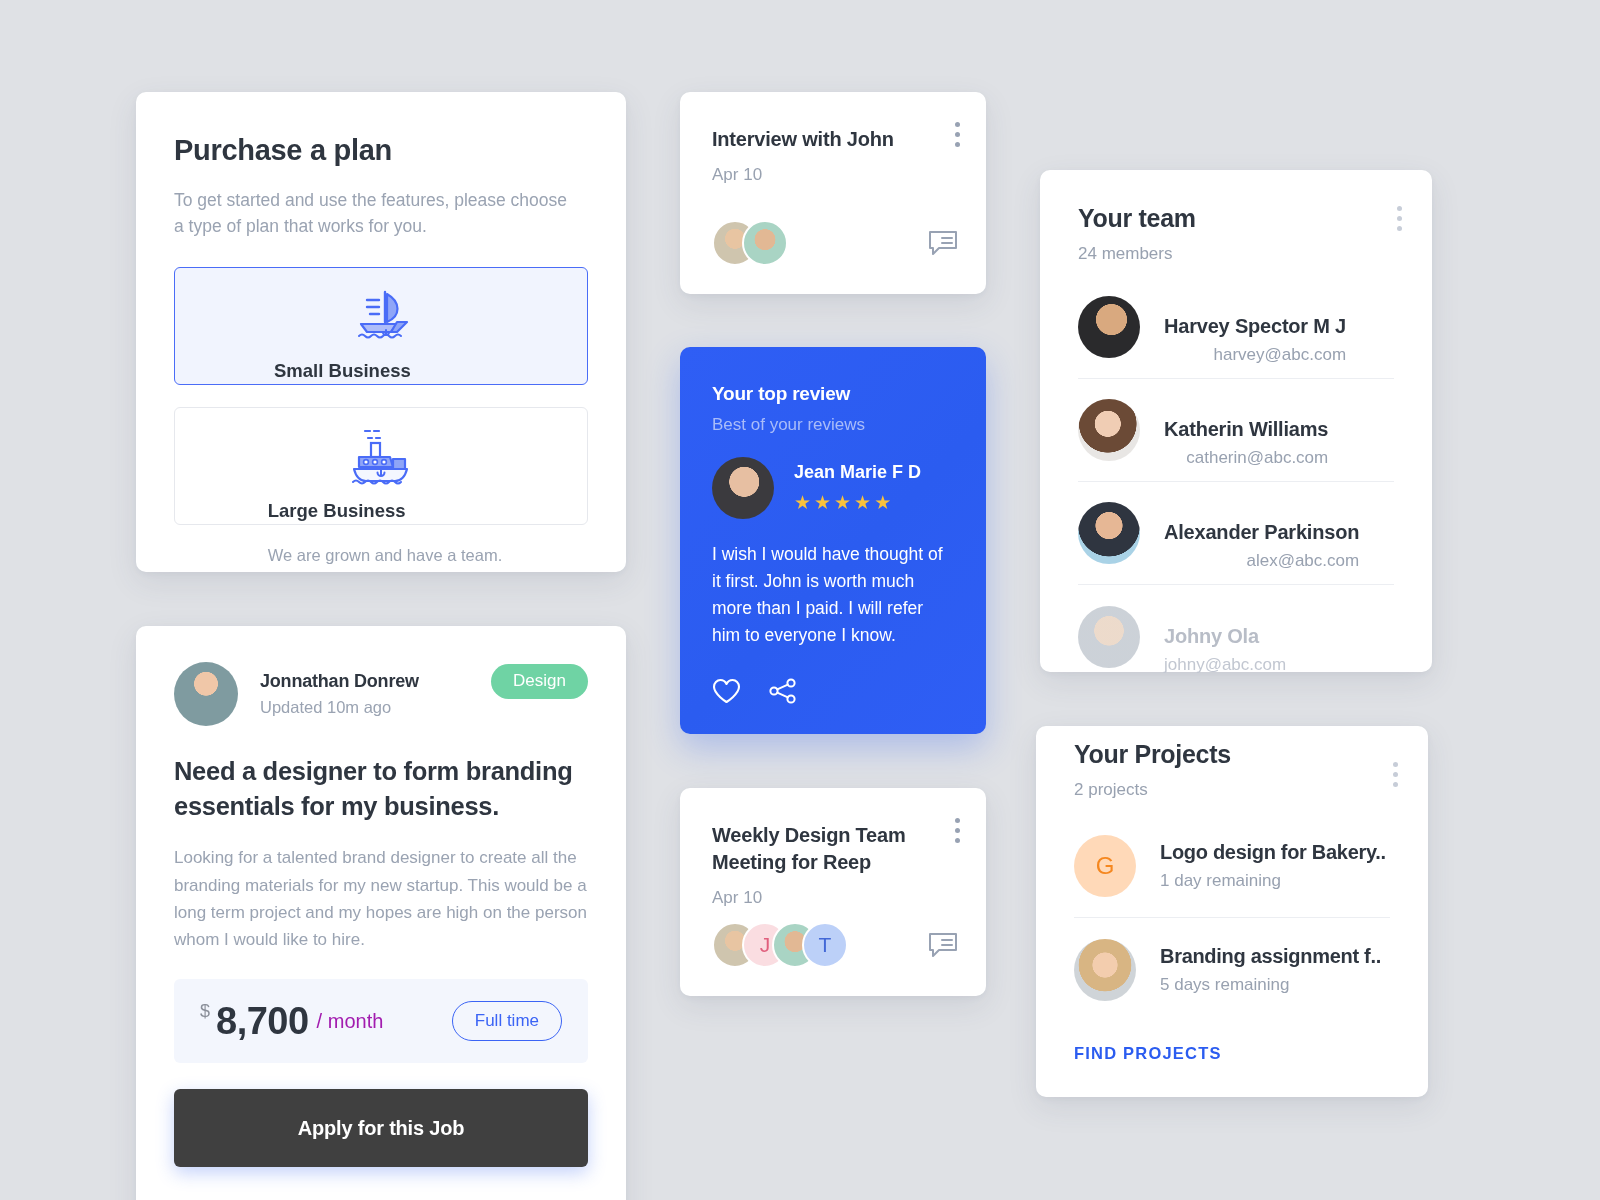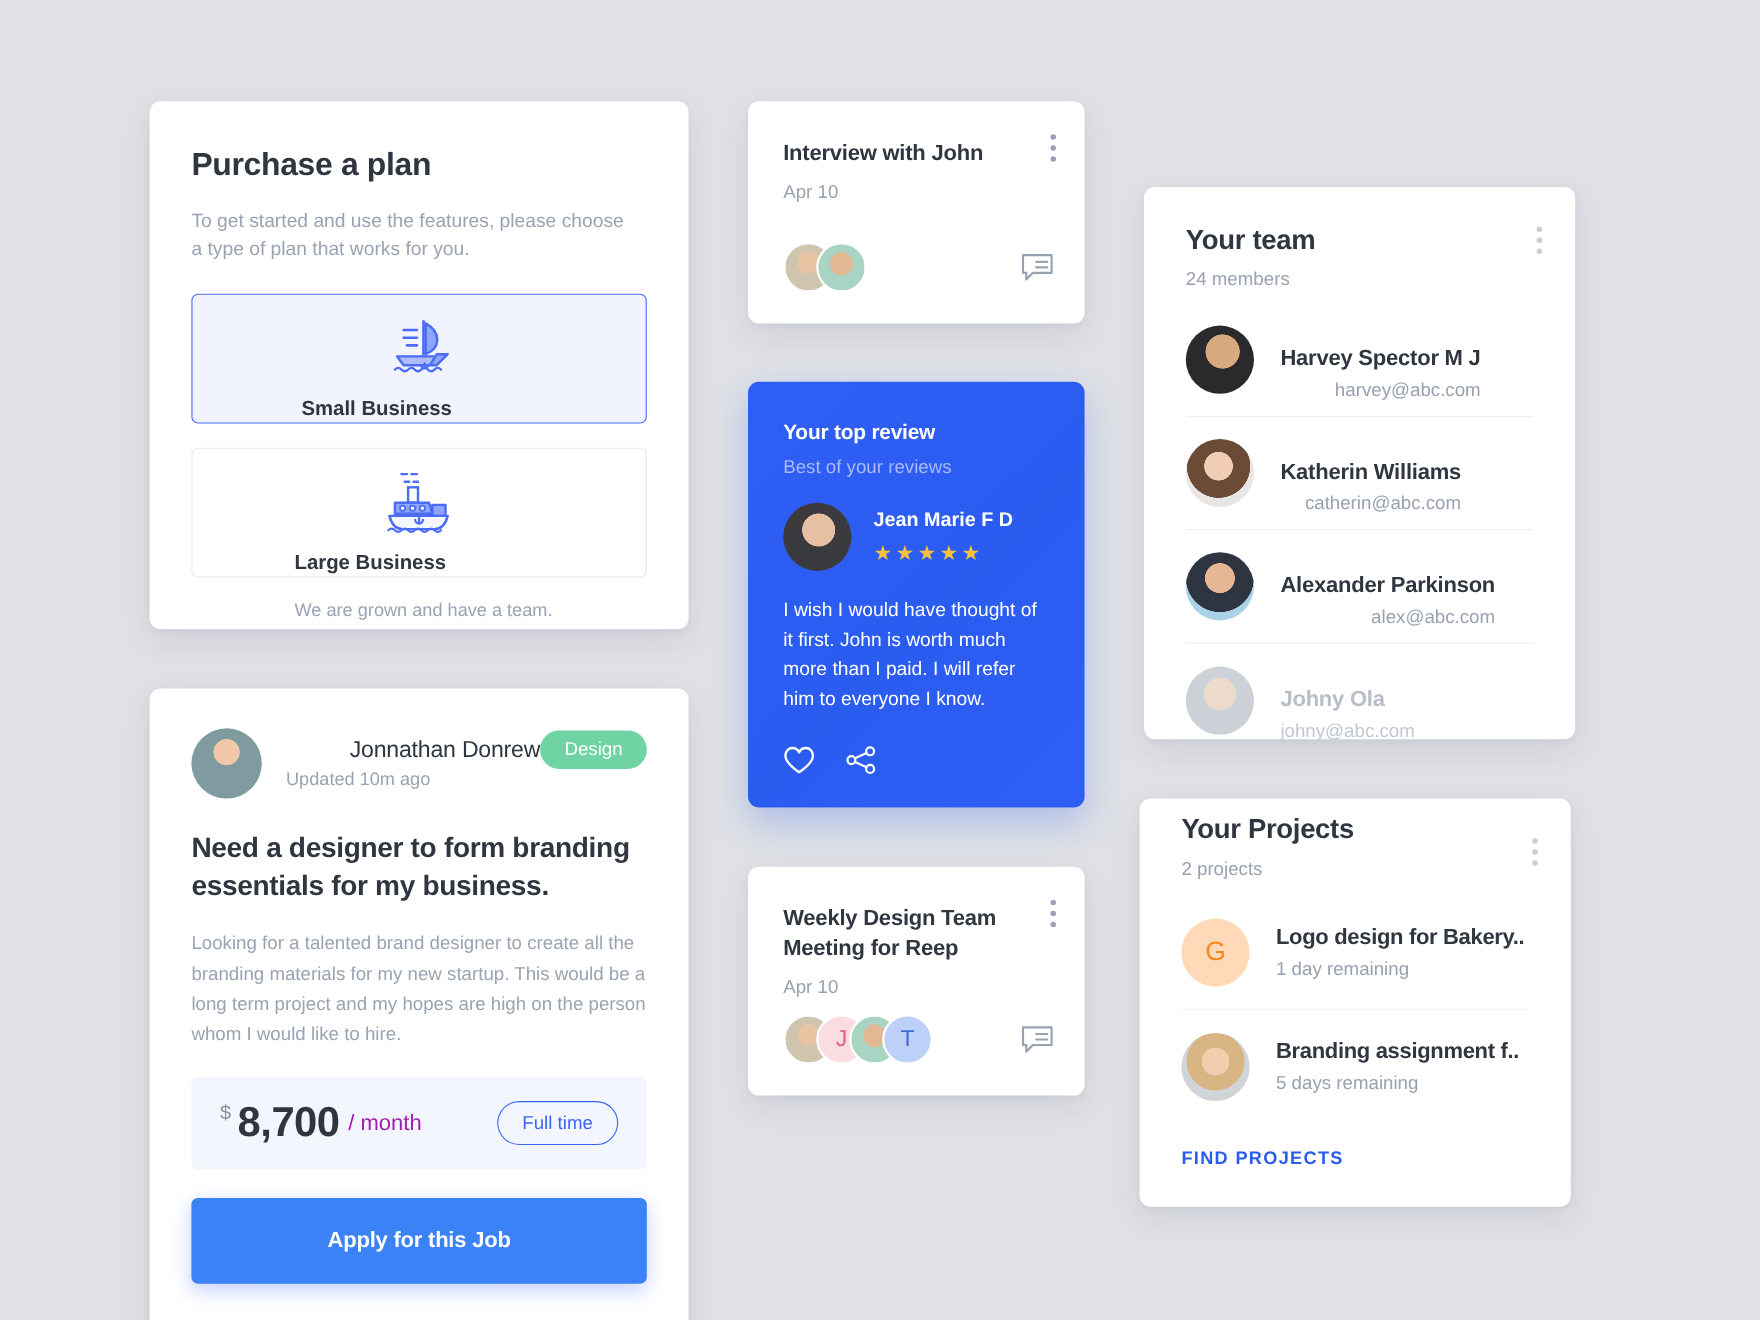--- a/index.html
+++ b/index.html
@@ -50,21 +50,21 @@
 
   
   #job-card {
     left: 136px; top: 626px; width: 490px; height: 620px;
     padding: 36px 38px 0 38px;
   }
   .job-head { display: flex; align-items: center; }
   .avatar { border-radius: 50%; background-size: cover; background-position: center; flex: 0 0 auto;}
   .job-avatar { width: 64px; height: 64px; }
   .job-head-text { margin-left: 22px; flex: 1; }
-  .job-name { font-size: 21px; font-weight: normal; color: #2f3640; letter-spacing: -0.2px; text-align: right;}
+  .job-name { font-size: 18px; font-weight: bold; color: #2f3640; letter-spacing: -0.2px;}
   .job-updated { font-size: 16.5px; color: #9aa3b2; margin-top: 6px; }
   .badge-design {
     background: #6fd3a4; color: #ffffff; font-size: 17px;
     border-radius: 20px; padding: 7px 22px 8px 22px; align-self: flex-start;
     margin-top: 2px;
   }
   .job-title {
     margin-top: 28px; font-size: 25.5px; font-weight: bold; color: #2f3640;
     line-height: 1.38; letter-spacing: -0.3px;
   }
@@ -76,21 +76,21 @@
     display: flex; align-items: center; padding: 0 26px;
   }
   .price-dollar { font-size: 18px; color: #8a8f99; align-self: flex-start; margin-top: 22px;}
   .price-amount { font-size: 38px; font-weight: bold; color: #2f3640; margin-left: 6px; letter-spacing: -0.5px;}
   .price-per { font-size: 20px; color: #a21caf; margin-left: 8px; }
   .fulltime-pill {
     margin-left: auto; border: 1.5px solid #3b64f5; color: #3b64f5;
     border-radius: 24px; font-size: 17px; padding: 9px 22px;
   }
   .apply-btn {
-    margin-top: 26px; background: #3b82f6; color: #fff; height: 78px;
+    margin-top: 26px; background: #404040; color: #fff; height: 78px;
     border-radius: 6px; display: flex; align-items: center; justify-content: center;
     font-size: 20px; font-weight: bold; letter-spacing: -0.2px;
     box-shadow: 0 6px 18px rgba(43,92,240,0.28);
   }
 
   
   .meet-card { padding: 34px 32px; }
   #interview-card { left: 680px; top: 92px; width: 306px; height: 202px; }
   #weekly-card { left: 680px; top: 788px; width: 306px; height: 208px; }
   .meet-title { font-size: 20px; font-weight: bold; color: #2f3640; line-height: 1.35; max-width: 210px; letter-spacing: -0.2px;}

